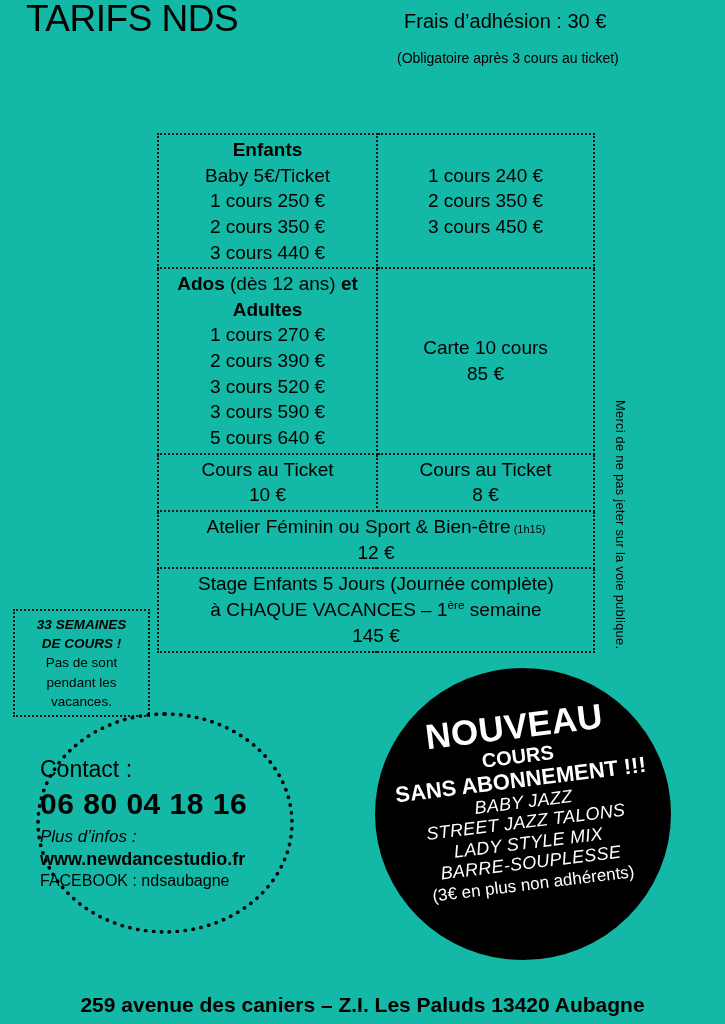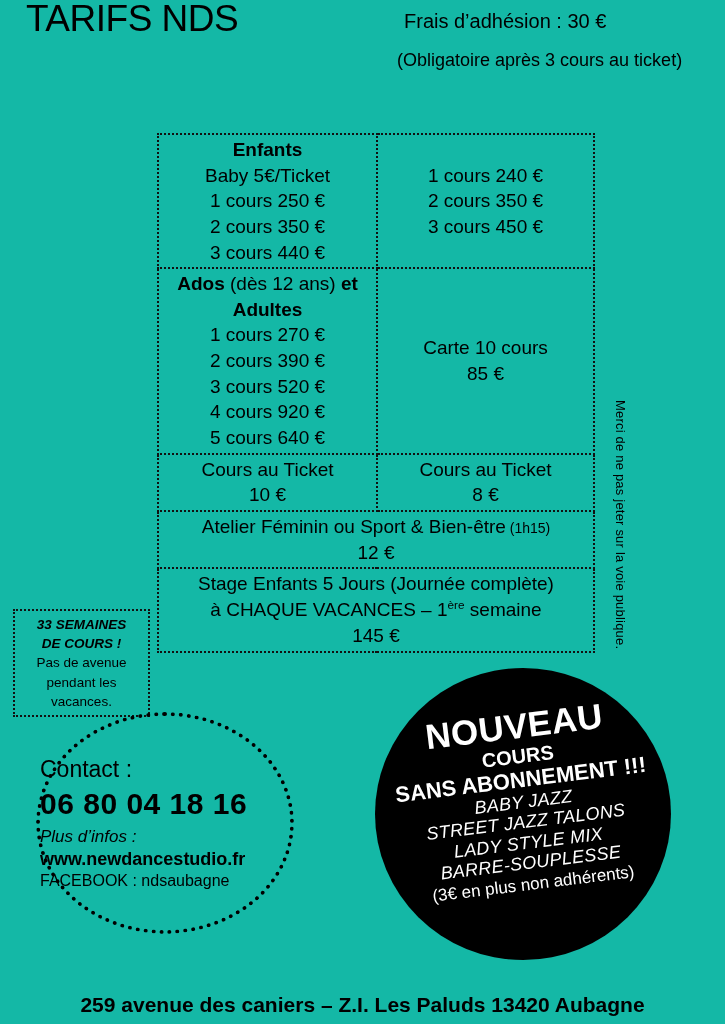--- a/index.html
+++ b/index.html
@@ -32,21 +32,21 @@
     position: absolute;
     left: 404px;
     top: 10px;
     font-size: 20px;
     white-space: nowrap;
   }
   .fee-note {
     position: absolute;
     left: 397px;
     top: 50px;
-    font-size: 18px;
+    font-size: 14px;
     white-space: nowrap;
   }
   .subs-line {
     position: absolute;
     left: 0;
     top: 80px;
     width: 725px;
     text-align: center;
     font-size: 21px;
     white-space: nowrap;
@@ -73,21 +73,21 @@
   .col-left  { width: 209px; }
   .col-right { width: 207px; }
 
   .cat-head {
     font-size: 25px;
     padding-top: 3px !important;
     padding-bottom: 3px !important;
   }
   .bold { font-weight: bold; }
   sup.ord { font-size: 0.62em; vertical-align: super; }
-  .sm { font-size: 14px; }
+  .sm { font-size: 11px; }
 
   
   .weeks-box {
     position: absolute;
     left: 13px;
     top: 609px;
     width: 137px;
     height: 108px;
     border: 2px dotted #111;
     box-sizing: border-box;
@@ -219,21 +219,21 @@
         <div>3 cours 450 €</div>
       </td>
     </tr>
     <tr>
       <td class="col-left">
         <div><span class="bold">Ados</span><span> (dès 12 ans) </span><span class="bold">et</span></div>
         <div class="bold">Adultes</div>
         <div>1 cours 270 €</div>
         <div>2 cours 390 €</div>
         <div>3 cours 520 €</div>
-        <div>4 cours 920 €</div>
+        <div>3 cours 590 €</div>
         <div>5 cours 640 €</div>
       </td>
       <td class="col-right">
         <div>Carte 10 cours</div>
         <div>85 €</div>
       </td>
     </tr>
     <tr>
       <td class="col-left">
         <div>Cours au Ticket</div>
@@ -256,21 +256,21 @@
         <div><span>à CHAQUE VACANCES – 1</span><sup class="ord">ère</sup><span> semaine</span></div>
         <div>145 €</div>
       </td>
     </tr>
   </tbody>
     </table>
 
   <div class="weeks-box">
     <div class="weeks-title">33 SEMAINES</div>
     <div class="weeks-title">DE COURS !</div>
-    <div class="weeks-body">Pas de avenue</div>
+    <div class="weeks-body">Pas de sont</div>
     <div class="weeks-body">pendant les</div>
     <div class="weeks-body">vacances.</div>
   </div>
 
   <div class="vertical-note">Merci de ne pas jeter sur la voie publique.</div>
 
   <div class="contact-circle">
     <div class="contact-label">Contact :</div>
     <div class="contact-phone">06 80 04 18 16</div>
     <div class="contact-more">Plus d’infos :</div>

